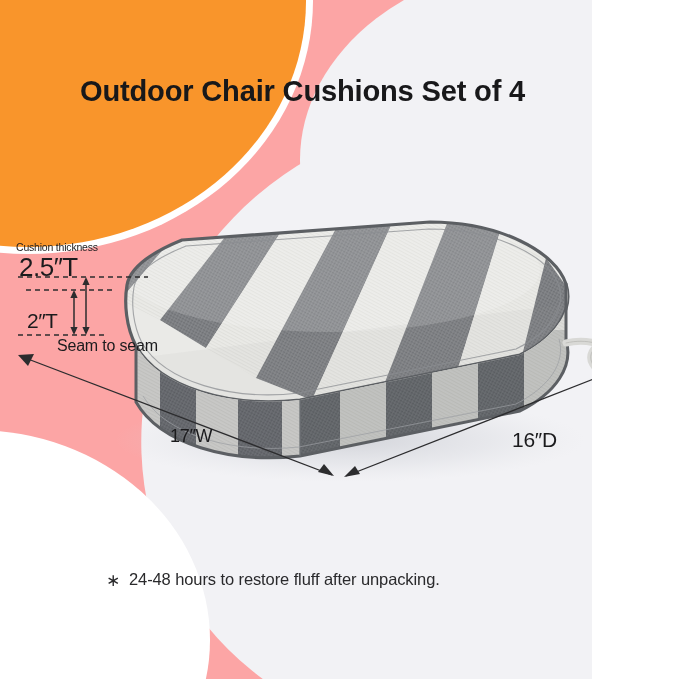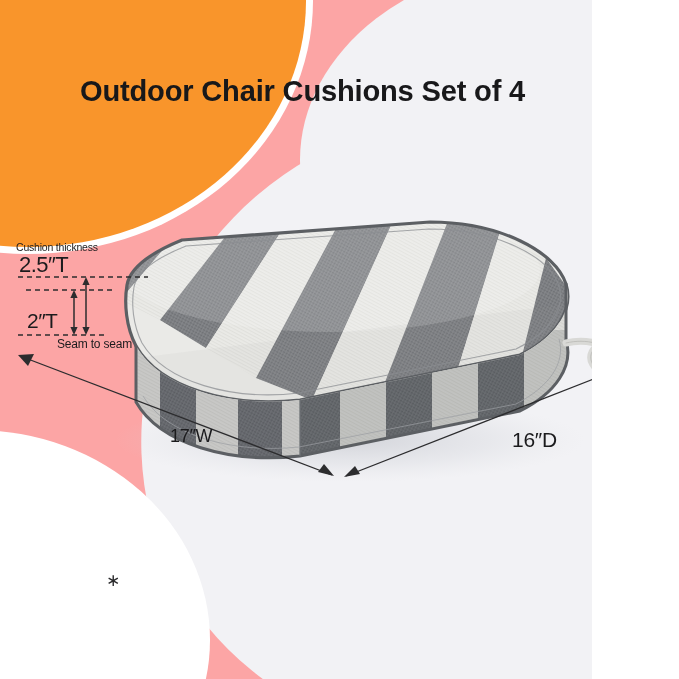--- a/index.html
+++ b/index.html
@@ -54,23 +54,23 @@
     color:#18181a;
     white-space:nowrap;
     transform:scaleX(0.97);
     transform-origin:left center;
     font-family:"Liberation Sans","DejaVu Sans",sans-serif;
   }
 
   
   .lbl{position:absolute;color:#1b1b1d;white-space:nowrap;font-weight:normal;}
   .lbl-thickness{left:16px;top:241px;font-size:10.5px;letter-spacing:-0.2px;}
-  .lbl-25t{left:19px;top:252px;font-size:22px;letter-spacing:-0.5px;}
+  .lbl-25t{left:19px;top:252px;font-size:26px;letter-spacing:-0.5px;}
   .lbl-2t{left:27px;top:309px;font-size:21px;letter-spacing:-0.5px;}
-  .lbl-seam{left:14px;top:337px;font-size:12px;letter-spacing:-0.2px;padding-left:43px;}
+  .lbl-seam{left:14px;top:337px;font-size:16px;letter-spacing:-0.2px;padding-left:43px;}
   .lbl-w{left:170px;top:426px;font-size:18px;letter-spacing:-0.3px;}
   .lbl-d{left:512px;top:428px;font-size:21px;letter-spacing:-0.3px;}
 
   
   .note{
     position:absolute;
     left:128px; top:567px;
     font-size:16.5px;
     color:#2a2a2c;
     line-height:1.52;
@@ -286,15 +286,16 @@
 
   <div class="lbl lbl-thickness">Cushion thickness</div>
   <div class="lbl lbl-25t">2.5″T</div>
   <div class="lbl lbl-2t">2″T</div>
   <div class="lbl lbl-seam">Seam to seam</div>
   <div class="lbl lbl-w">17″W</div>
   <div class="lbl lbl-d">16″D</div>
 
   <div class="note">
     <span class="star">∗</span>
+    <span class="note-l2">24-48 hours to restore fluff after unpacking.</span>
   </div>
 
 </div>
 
 </body></html>

